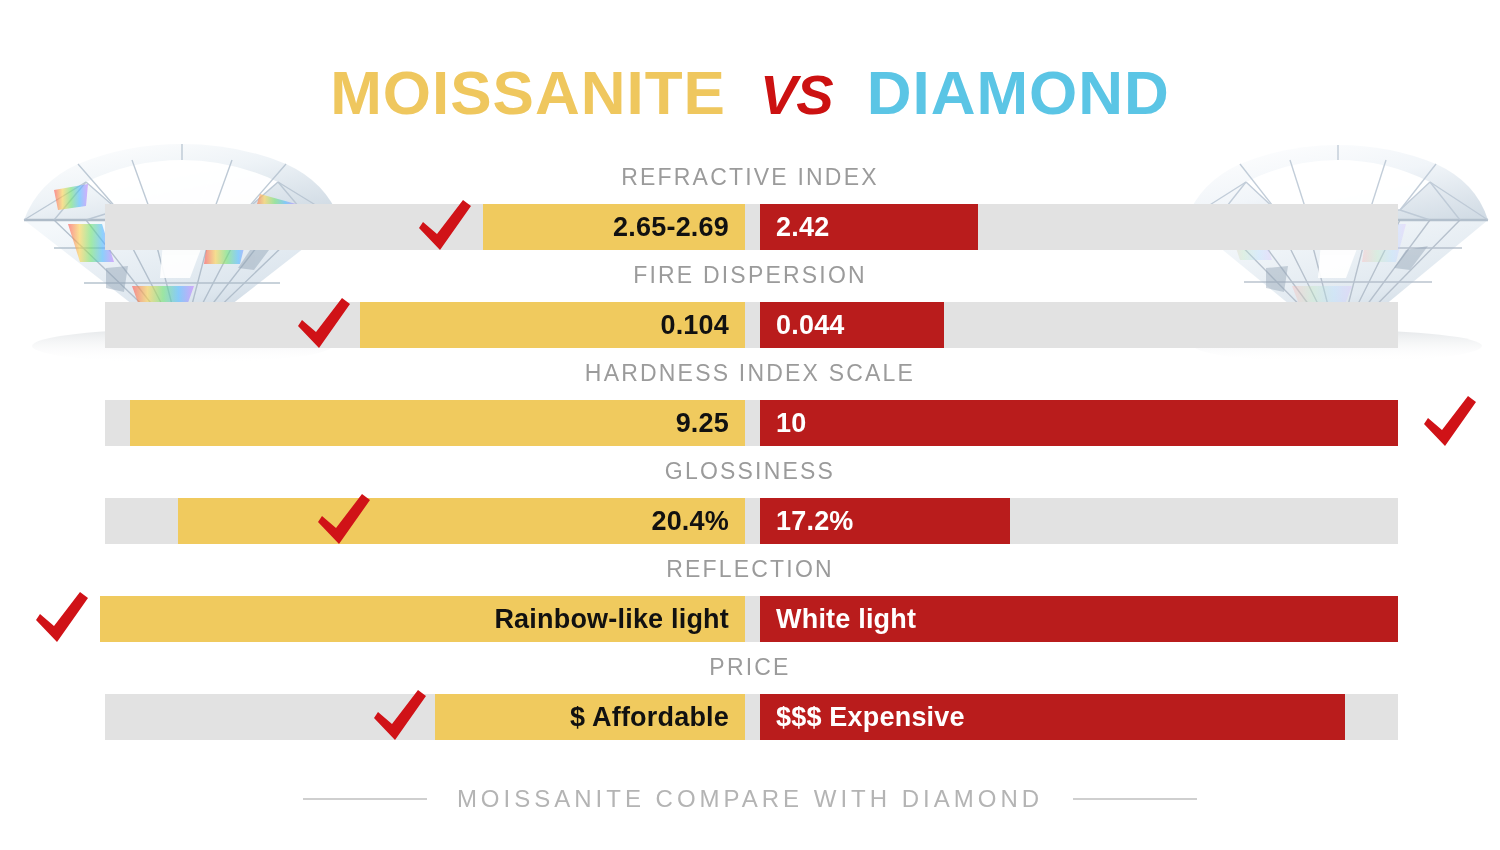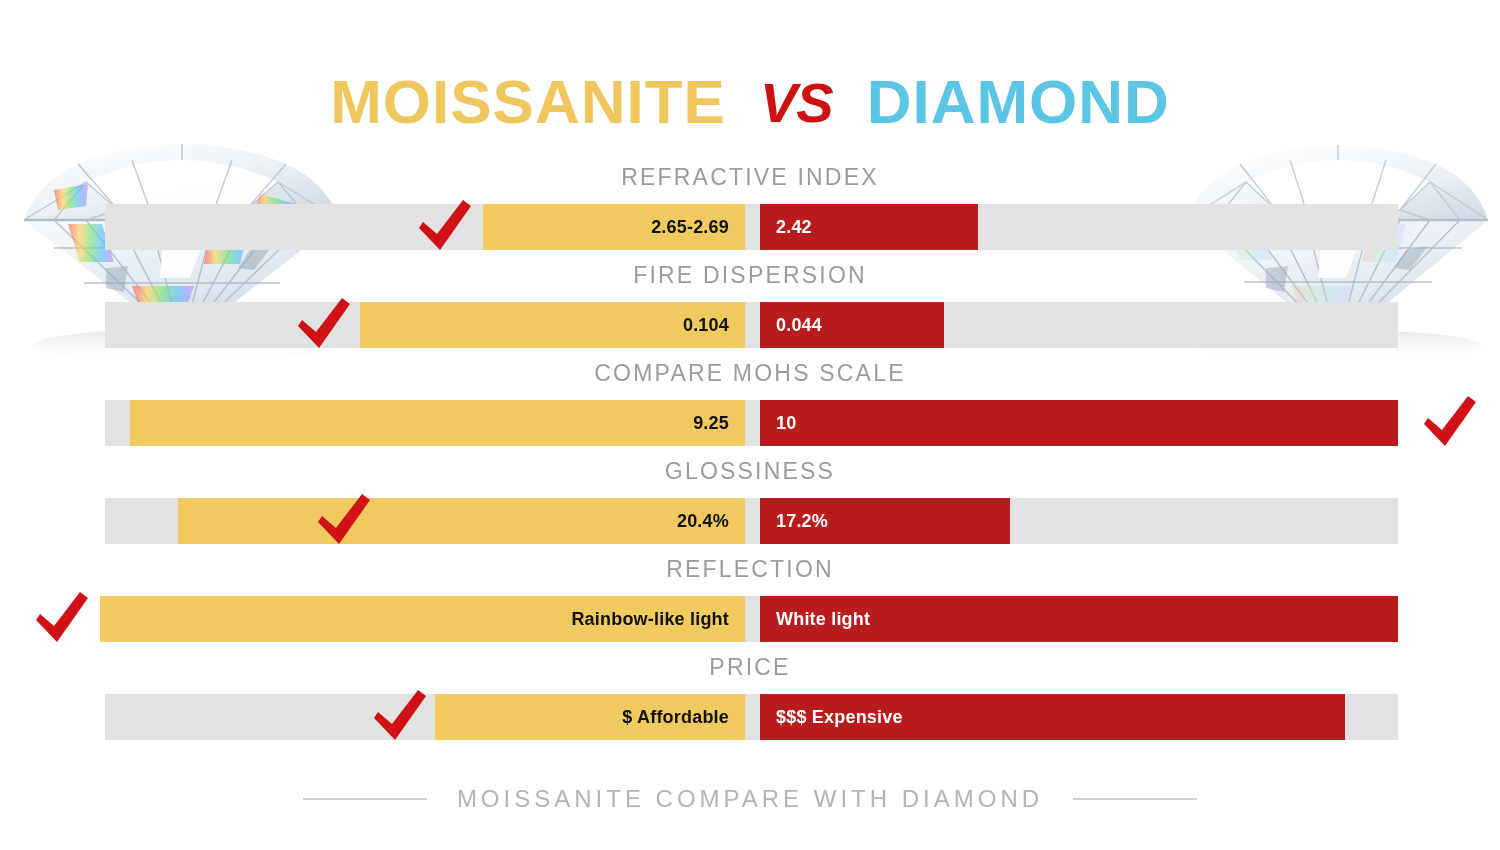--- a/index.html
+++ b/index.html
@@ -6,21 +6,21 @@
   body{
     width:1500px;height:850px;position:relative;overflow:hidden;
     background:#ffffff;
     font-family:"Liberation Sans", sans-serif;
   }
   #stage{position:absolute;left:0;top:0;width:1500px;height:850px;}
 
   
   .title-row{
     position:absolute;left:0;top:62px;width:1500px;height:80px;
-    display:flex;align-items:center;justify-content:center;
+    display:flex;justify-content:center;
     white-space:nowrap;
   }
   .title-word{
     font-size:62px;font-weight:bold;letter-spacing:1px;line-height:1;
   }
   .title-left{color:#EFC75E;}
   .title-vs{color:#CC1111;font-size:56px;font-weight:bold;font-style:italic;
             margin:0 34px;letter-spacing:-1px;}
   .title-right{color:#5BC5E5;}
 
@@ -46,21 +46,21 @@
     box-sizing:border-box;
   }
   .bar-left{
     background:#F0CA5E;justify-content:flex-end;
     padding-right:16px;color:#111111;
   }
   .bar-right{
     background:#b91c1c;justify-content:flex-start;
     padding-left:16px;color:#ffffff;
   }
-  .bar-val{font-size:18px;font-weight:bold;letter-spacing:0.2px;line-height:1;}
+  .bar-val{font-size:27px;font-weight:bold;letter-spacing:0.2px;line-height:1;}
   .bar-right .bar-val{font-weight:bold;}
 
   .check{position:absolute;top:30px;width:64px;height:64px;}
   .check svg{display:block;width:64px;height:64px;}
 
   
   .footer{
     position:absolute;left:0;top:778px;width:1500px;height:42px;
     display:flex;align-items:center;justify-content:center;gap:30px;
   }
@@ -270,21 +270,21 @@
         <span class="bar-val">0.044</span>
       </div>
       <div class="check" id="chk1" style="left: 292px;">
         <svg viewBox="0 0 64 64">
             <path d="M6 34 L10 28 L24 40 L50 6 L58 12 L27 56 Z" fill="#D01217"></path>
           </svg>
       </div>
     </div>
 
     <div class="row" id="row2" style="top:360px">
-      <div class="row-label">COMPARE MOHS SCALE</div>
+      <div class="row-label">HARDNESS INDEX SCALE</div>
       <div class="track"></div>
       <div class="bar bar-left" id="bar2L" style="left: 130px; width: 615px;">
         <span class="bar-val">9.25</span>
       </div>
       <div class="bar bar-right" id="bar2R" style="left: 760px; width: 638px;">
         <span class="bar-val">10</span>
       </div>
       <div class="check" id="chk2" style="left: 1418px;">
         <svg viewBox="0 0 64 64">
             <path d="M6 34 L10 28 L24 40 L50 6 L58 12 L27 56 Z" fill="#D01217"></path>

